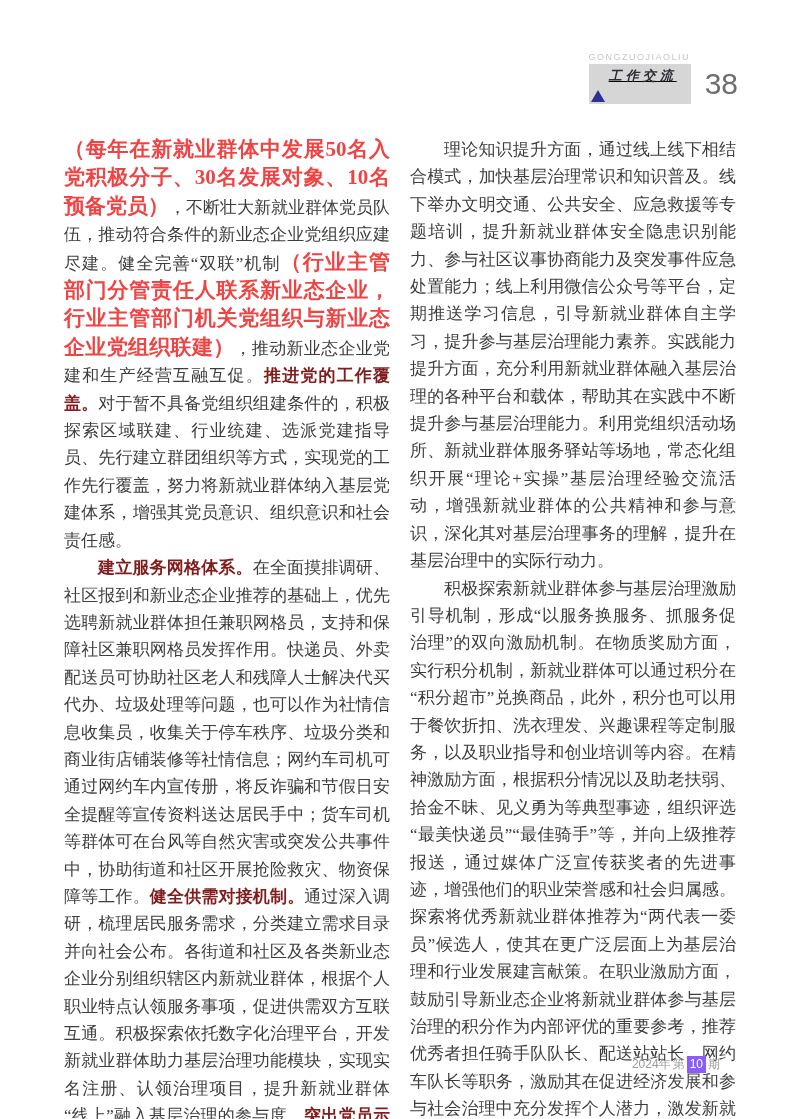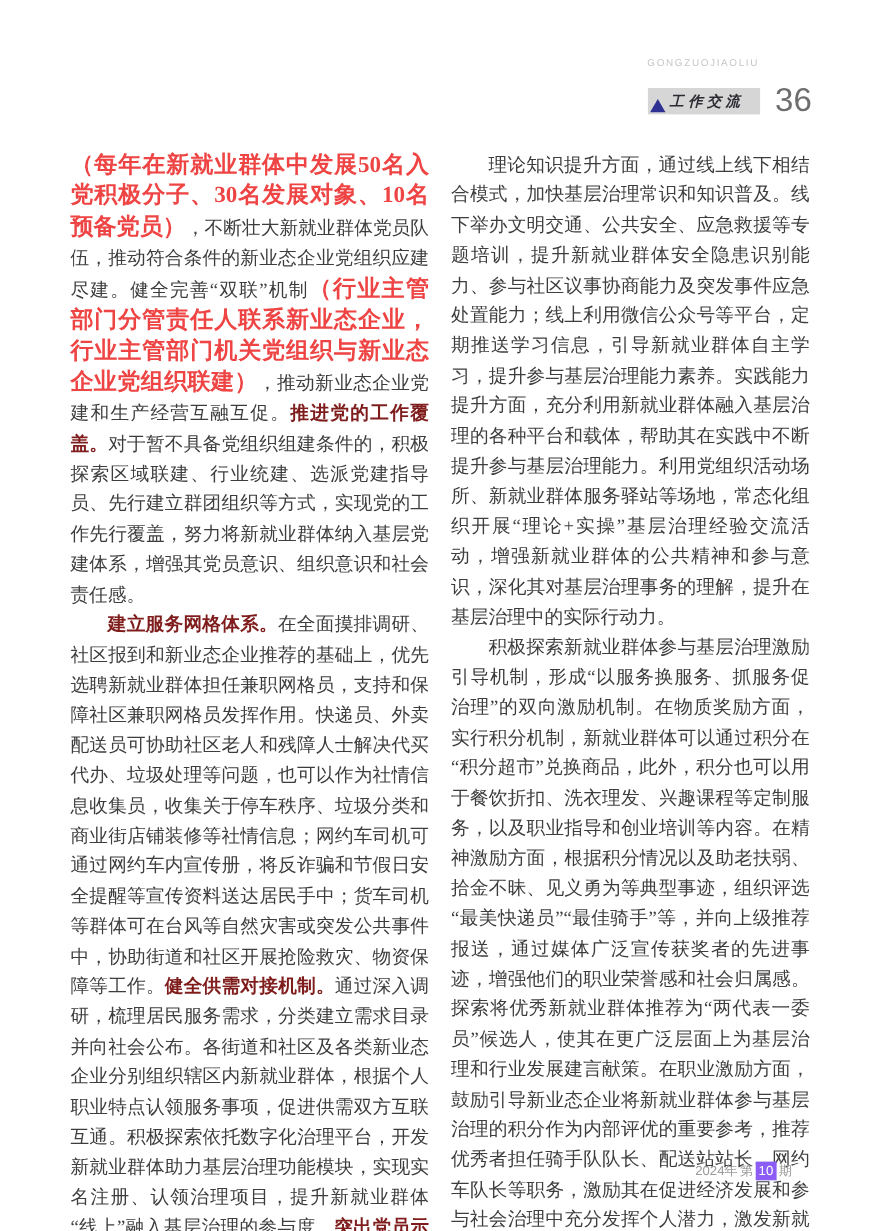--- a/index.html
+++ b/index.html
@@ -11,28 +11,28 @@
     font-family:"Liberation Serif","DejaVu Serif",serif;
   }
   
   .header{
     position:absolute;top:52px;right:62px;
     text-align:right;
   }
   .eyebrow{
     font-family:"Liberation Sans","DejaVu Sans",sans-serif;
     font-size:9px;letter-spacing:1.5px;color:#c6c6c6;
-    margin-right:48px;margin-bottom:15px;
+    margin-right:48px;margin-bottom:2px;
   }
   .header-row{display:flex;align-items:center;justify-content:flex-end;}
   .tab{
     position:relative;
     background:#d6d6d6;
-    padding:3px 14px 3px 20px;
-    display:inline-flex;align-items:center;
+    padding:3px 14px 19px 20px;
+    display:inline-flex;align-items:center;text-decoration:underline;
   }
   .tri{
     position:absolute;left:2px;bottom:2px;
     width:0;height:0;
     border-left:7px solid transparent;
     border-right:7px solid transparent;
     border-bottom:12px solid #2e3192;
   }
   .tab-label{
     font-size:13px;font-weight:700;font-style:italic;
@@ -91,21 +91,21 @@
 
 <div class="page">
 
   <div class="header">
     <div class="eyebrow">GONGZUOJIAOLIU</div>
     <div class="header-row">
       <div class="tab">
         <span class="tri"></span>
         <span class="tab-label">工作交流</span>
       </div>
-      <div class="pagenum">36</div>
+      <div class="pagenum">38</div>
     </div>
   </div>
 
   <div class="columns">
 
     <div class="col">
       <p class="para"><span class="seg-bold">（每年在新就业群体中发展50名入党积极分子、30名发展对象、10名预备党员）</span><span>，不断壮大新就业群体党员队伍，推动符合条件的新业态企业党组织应建尽建。健全完善“双联”机制</span><span class="seg-bold">（行业主管部门分管责任人联系新业态企业，行业主管部门机关党组织与新业态企业党组织联建）</span><span>，推动新业态企业党建和生产经营互融互促。</span><span class="seg-kai">推进党的工作覆盖。</span><span>对于暂不具备党组织组建条件的，积极探索区域联建、行业统建、选派党建指导员、先行建立群团组织等方式，实现党的工作先行覆盖，努力将新就业群体纳入基层党建体系，增强其党员意识、组织意识和社会责任感。</span></p>
       <p class="para indent"><span class="seg-kai">建立服务网格体系。</span><span>在全面摸排调研、社区报到和新业态企业推荐的基础上，优先选聘新就业群体担任兼职网格员，支持和保障社区兼职网格员发挥作用。快递员、外卖配送员可协助社区老人和残障人士解决代买代办、垃圾处理等问题，也可以作为社情信息收集员，收集关于停车秩序、垃圾分类和商业街店铺装修等社情信息；网约车司机可通过网约车内宣传册，将反诈骗和节假日安全提醒等宣传资料送达居民手中；货车司机等群体可在台风等自然灾害或突发公共事件中，协助街道和社区开展抢险救灾、物资保障等工作。</span><span class="seg-kai">健全供需对接机制。</span><span>通过深入调研，梳理居民服务需求，分类建立需求目录并向社会公布。各街道和社区及各类新业态企业分别组织辖区内新就业群体，根据个人职业特点认领服务事项，促进供需双方互联互通。积极探索依托数字化治理平台，开发新就业群体助力基层治理功能模块，实现实名注册、认领治理项目，提升新就业群体“线上”融入基层治理的参与度。</span><span class="seg-kai">突出党员示范引领。</span></p>
     </div>
 

